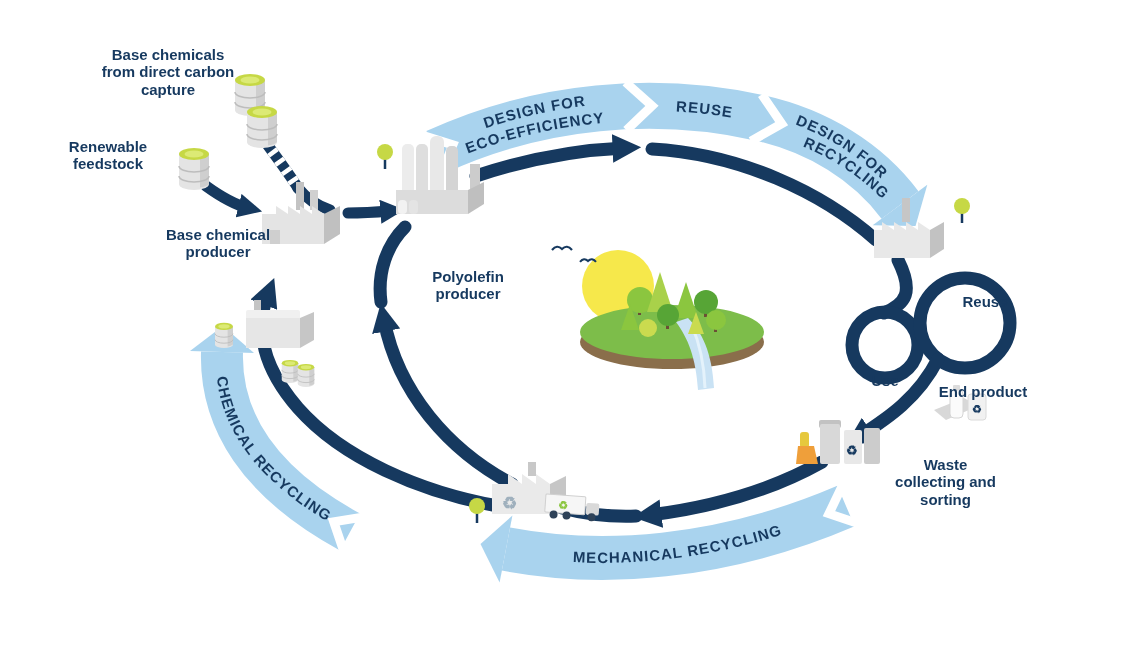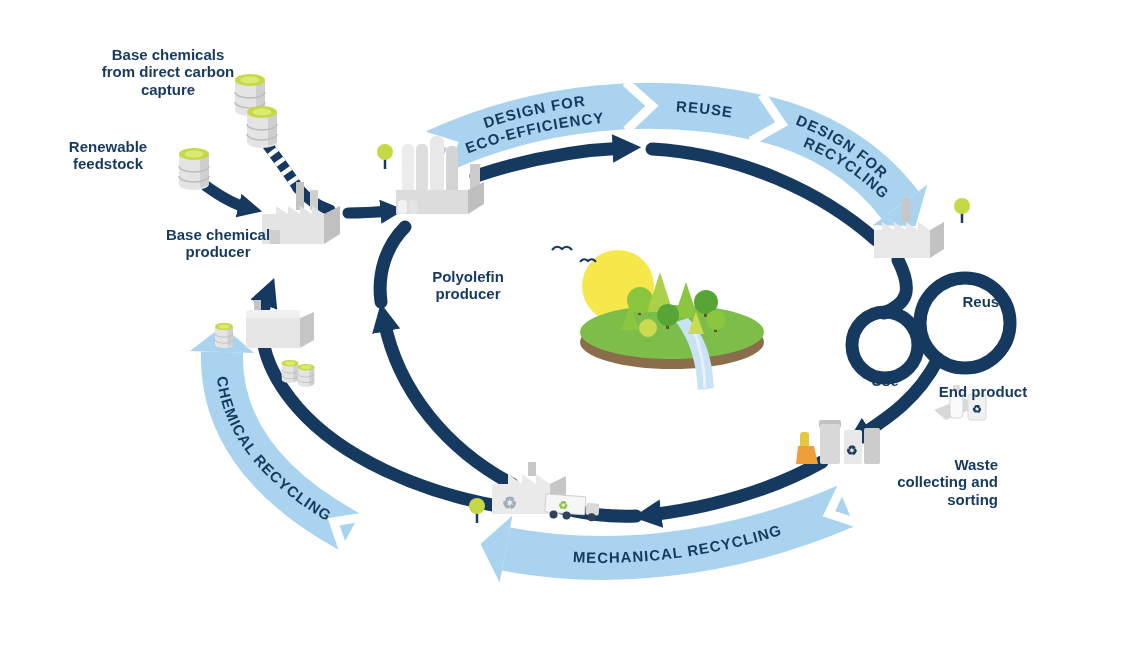--- a/index.html
+++ b/index.html
@@ -5,21 +5,21 @@
   html,body { margin:0; padding:0; background:#ffffff; }
   #stage {
     position:relative; width:1146px; height:645px; background:#ffffff;
     overflow:hidden; font-family:"Liberation Sans", sans-serif;
   }
   #stage svg { position:absolute; left:0; top:0; }
   .label {
     position:absolute; color:#16395f; font-weight:700; font-size:15px;
     line-height:1.15; text-align:center; white-space:normal;
   }
-  .label.left-align { text-align:right; }
+  .label.left-align { text-align:center; }
   svg text { font-family:"Liberation Sans", sans-serif; font-weight:700; }
   .banner-text { fill:#16395f; font-size:15px; letter-spacing:1px; }
 </style>
 </head>
 <body>
 
 <div id="stage">
 
 <svg width="1146" height="645" viewBox="0 0 1146 645">
   <defs>

